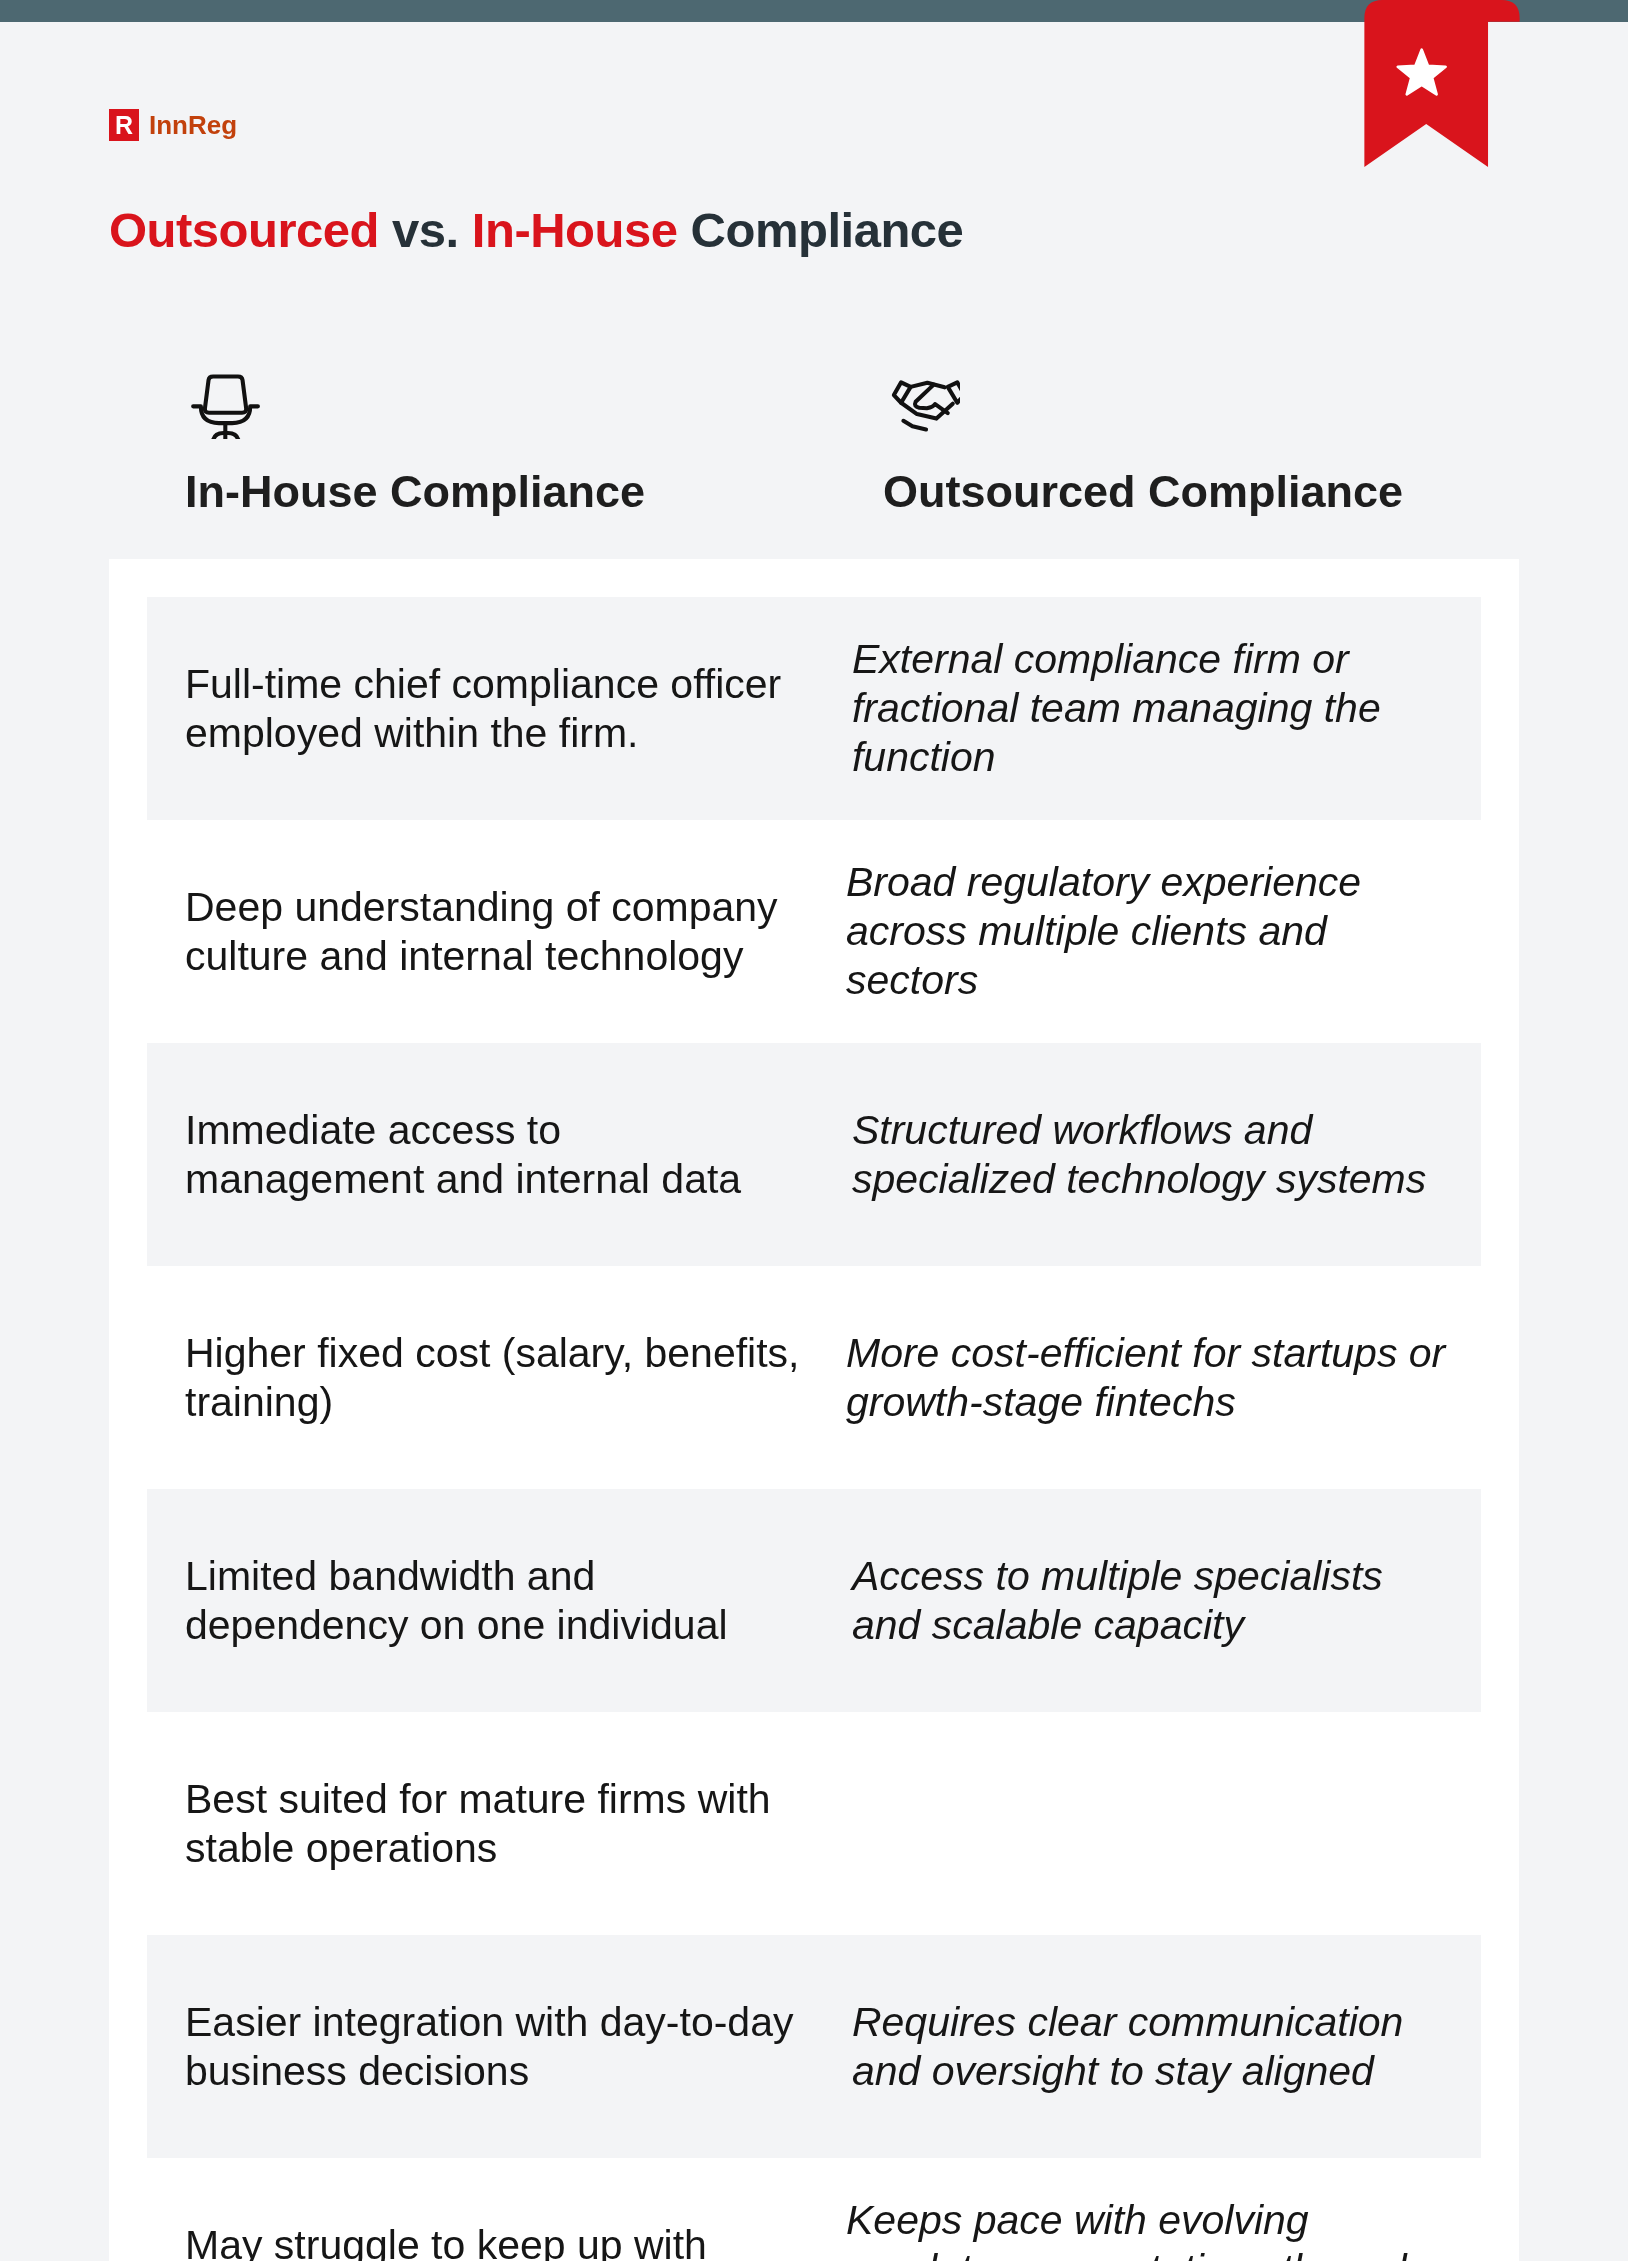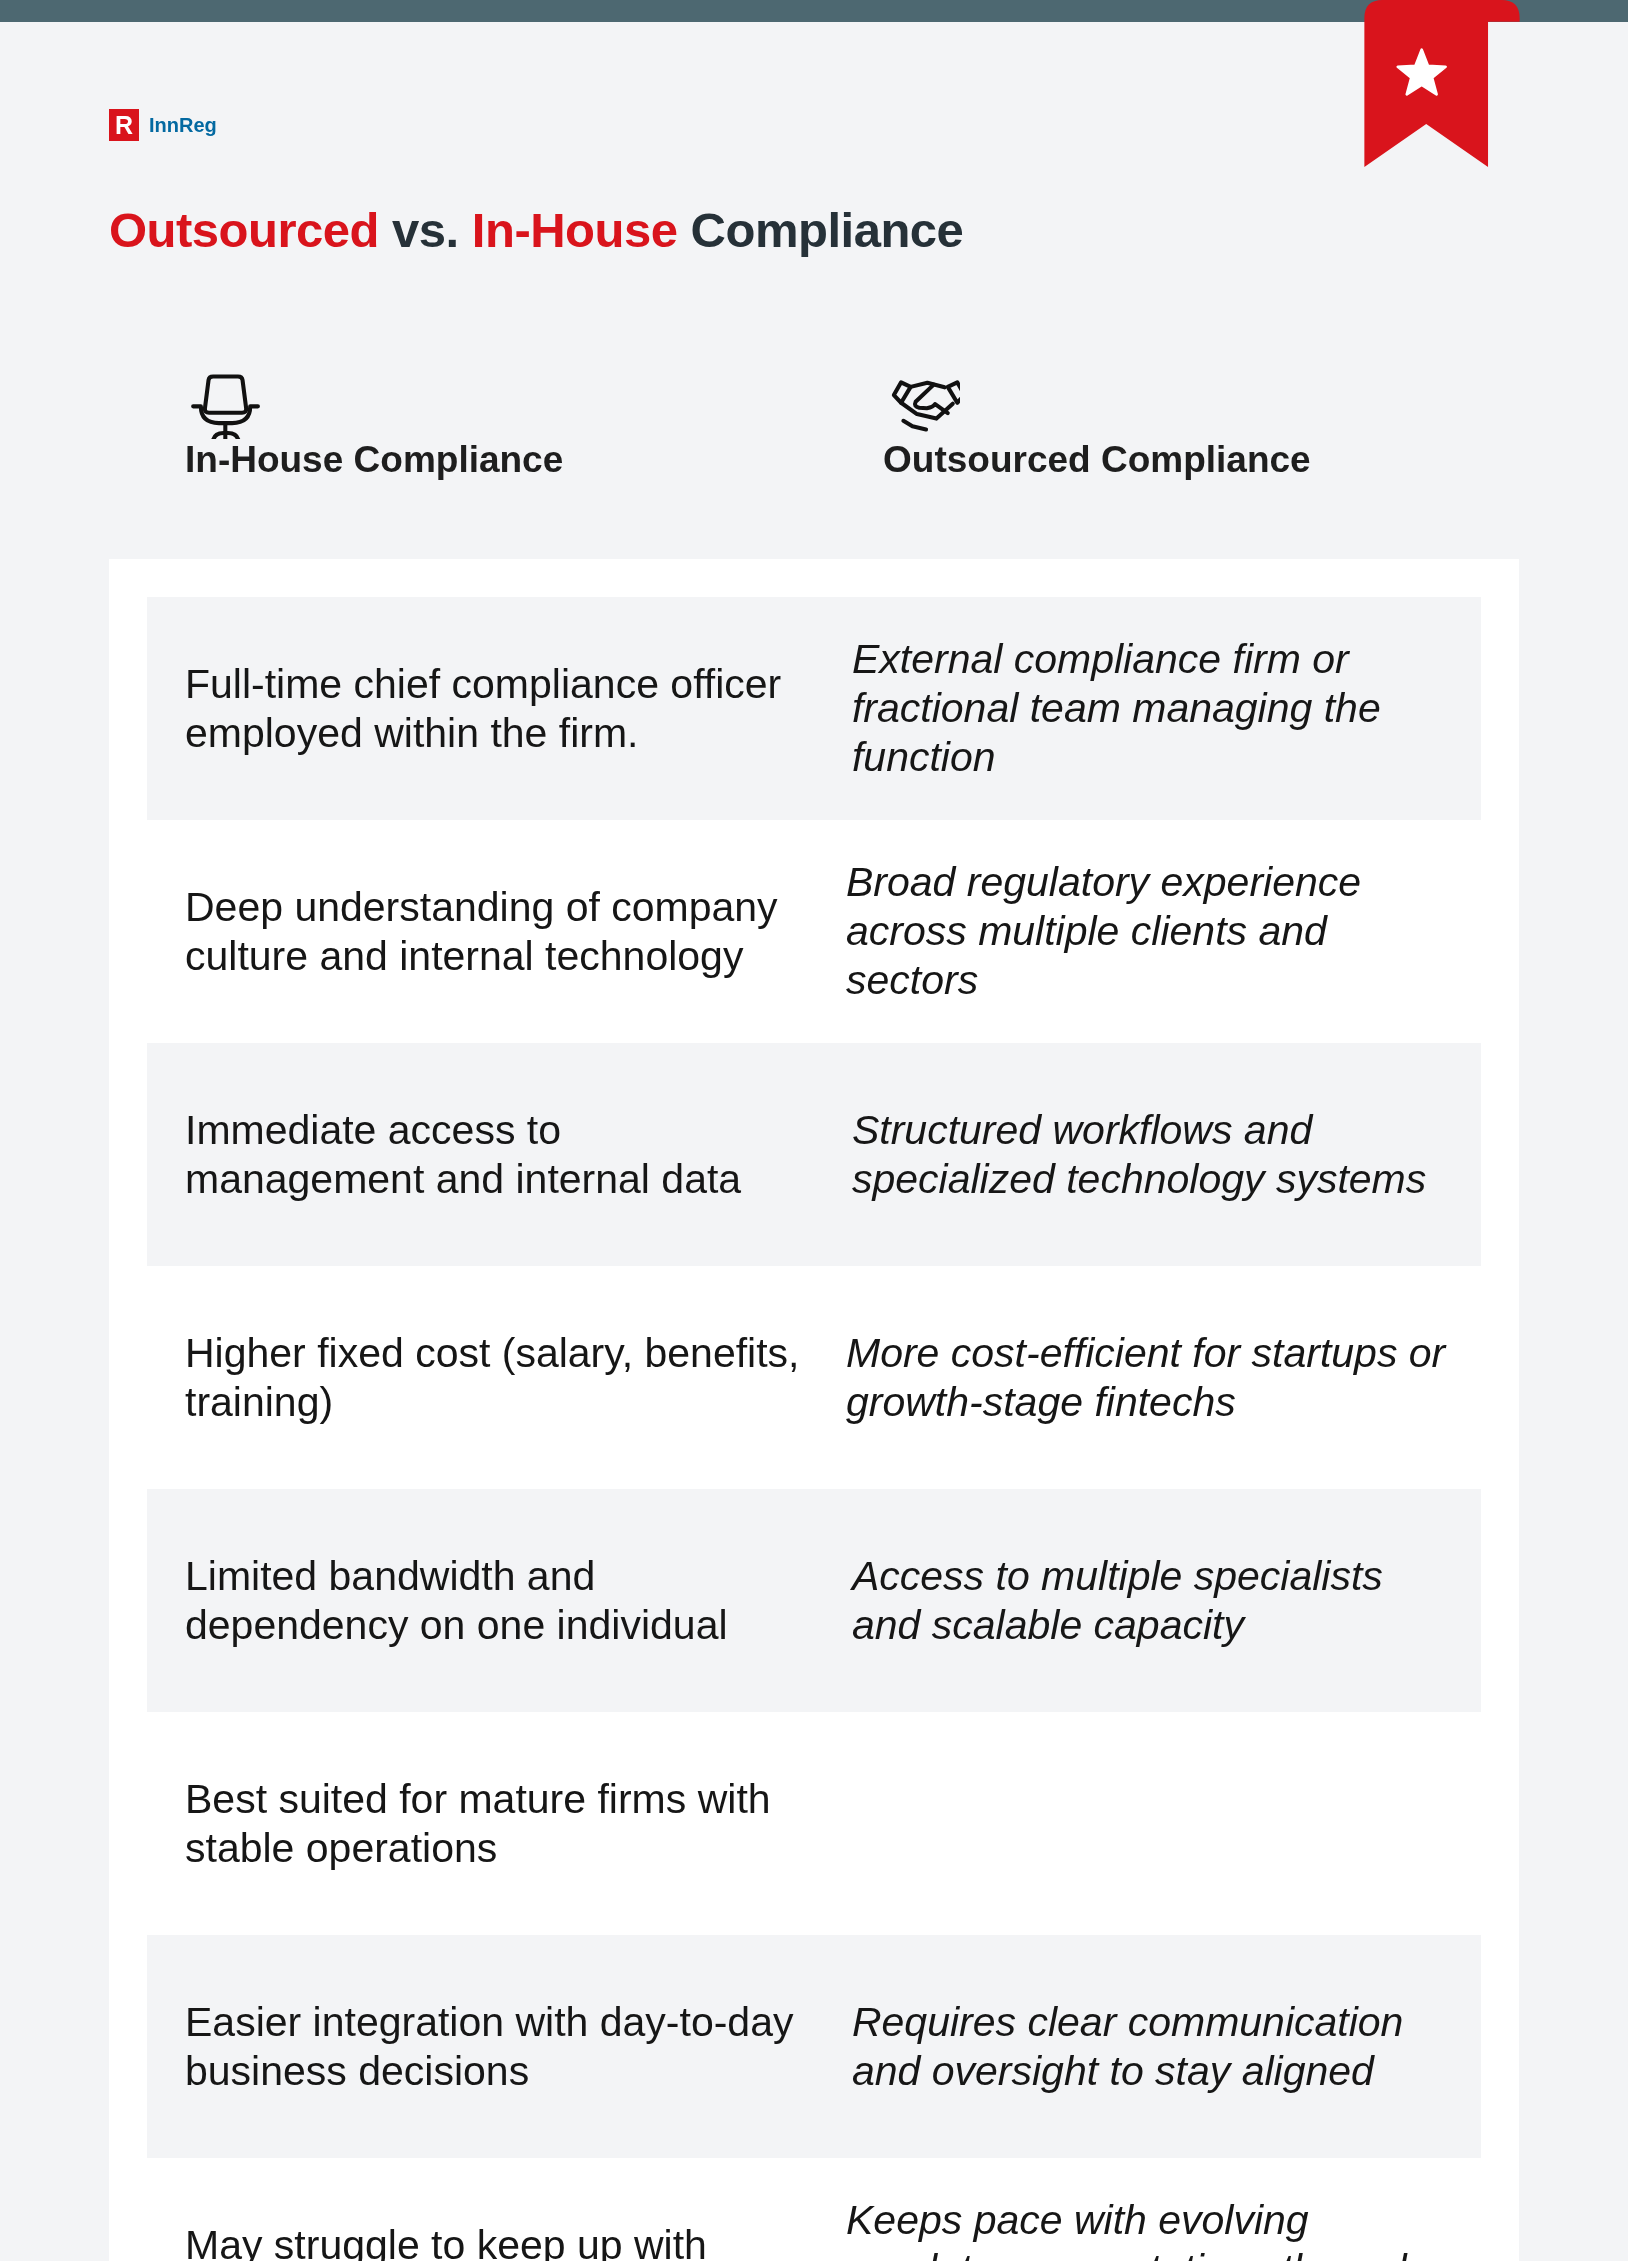--- a/index.html
+++ b/index.html
@@ -19,37 +19,37 @@
   .logo {
     position: absolute; left: 109px; top: 109px; height: 32px;
     display: flex; align-items: center; gap: 10px;
   }
   .logo-mark {
     width: 30px; height: 32px; background: #d9141c; color: #fff;
     font-weight: 700; font-size: 25px; line-height: 32px; text-align: center;
     font-family: "Liberation Sans", sans-serif;
   }
   .logo-text {
-    font-size: 20px; font-weight: 700; color: #0369a1; letter-spacing: 0px;
+    font-size: 26px; font-weight: 700; color: #c2410c; letter-spacing: 0px;
   }
   .title {
     position: absolute; left: 109px; top: 206px;
     font-size: 49px; font-weight: 700; color: #263138; white-space: nowrap;
     letter-spacing: -0.5px; line-height: 1;
   }
   .title .red { color: #d9141c; }
   .col-head {
     position: absolute; top: 371px;
   }
   .col-head.left { left: 185px; }
   .col-head.right { left: 883px; }
   .col-head .icon { width: 77px; height: 68px; display: block; }
   .col-head .label {
-    display: block; 
-    font-size: 37px; font-weight: 700; color: #1e1e1e; white-space: nowrap;
+    display: block; margin-top: 27px;
+    font-size: 45px; font-weight: 700; color: #1e1e1e; white-space: nowrap;
   }
   .panel {
     position: absolute; left: 109px; top: 559px; width: 1410px; height: 1828px;
     background: #ffffff;
   }
   .rows {
     position: absolute; left: 38px; top: 38px; width: 1334px;
   }
   .row {
     display: flex; height: 223px; align-items: center;

